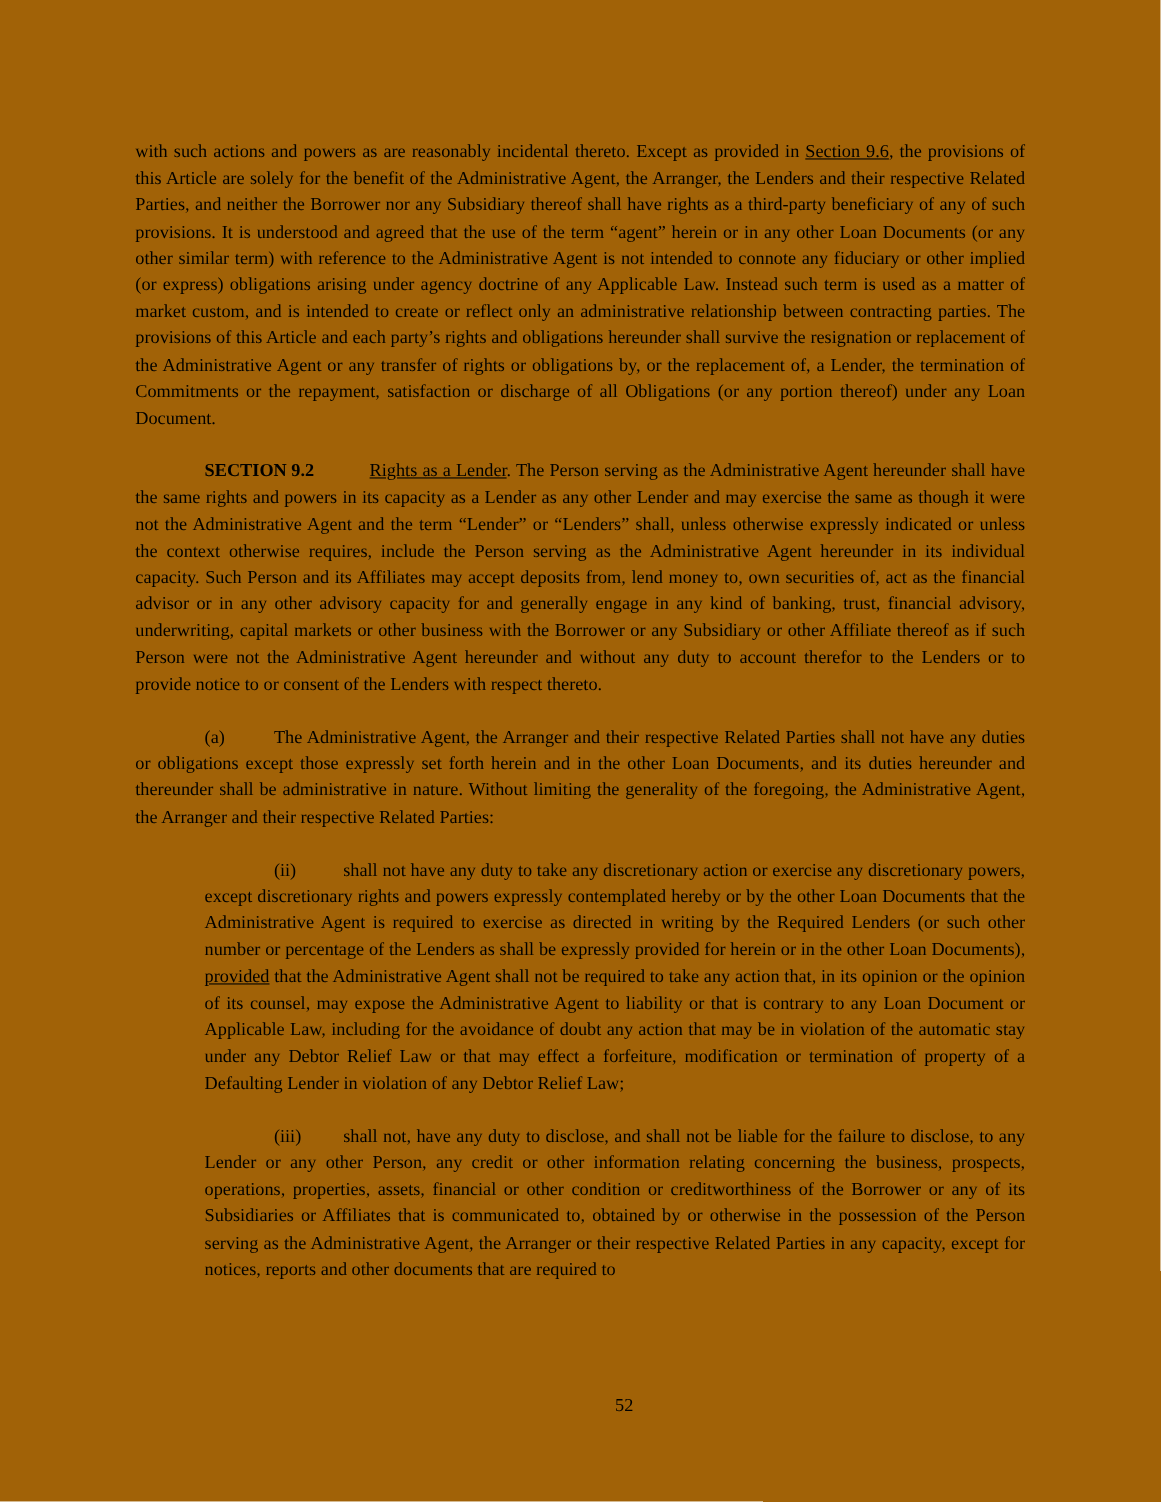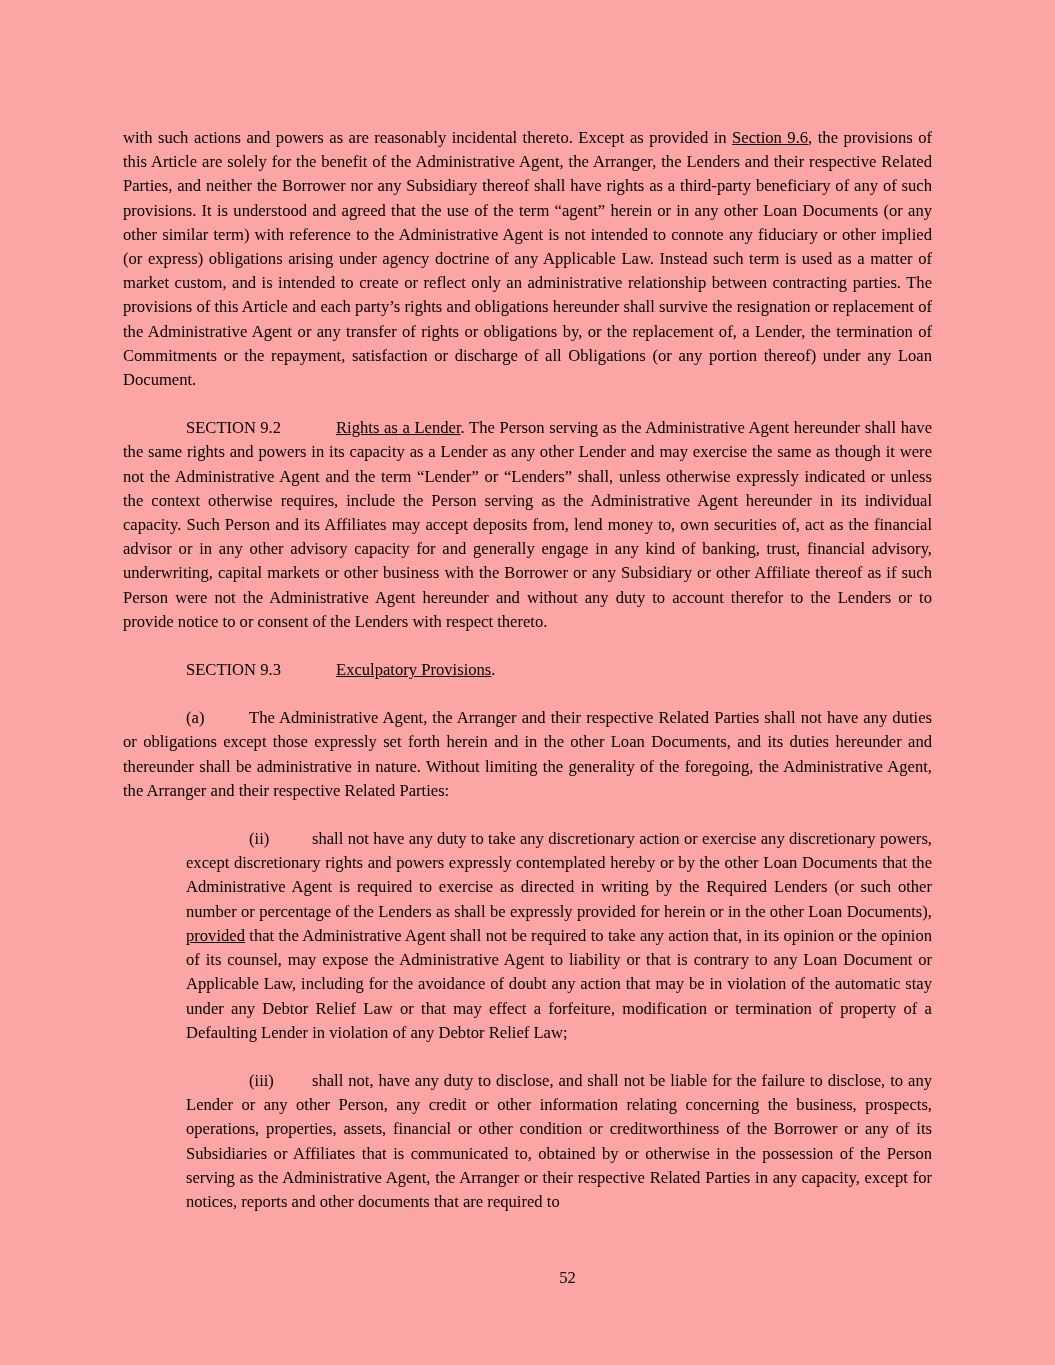--- a/index.html
+++ b/index.html
@@ -4,21 +4,21 @@
 <style>
   html, body {
     margin: 0;
     padding: 0;
     background: #ffffff;
   }
   .page {
     width: 1055px;
     height: 1365px;
     position: relative;
-    background: #fca5a5;
+    background: #a16207;
     color: #000000;
     font-family: "Liberation Serif", "DejaVu Serif", serif;
     overflow: hidden;
   }
   .content {
     position: absolute;
     top: 126px;
     left: 123px;
     width: 809px;
   }
@@ -33,21 +33,21 @@
   }
   .clause {
     margin-left: 63px;
     text-indent: 63px;
   }
   .tab-label {
     display: inline-block;
     text-indent: 0;
     vertical-align: baseline;
   }
-  .w150 { width: 150px; }
+  .w150 { width: 150px; font-weight: bold; }
   .w63  { width: 63px; }
   .u {
     text-decoration: underline;
   }
   .page-number {
     position: absolute;
     top: 1266px;
     left: 0;
     width: 100%;
     text-align: center;
@@ -59,21 +59,20 @@
 </head>
 <body>
 
 <div class="page">
   <div class="content">
 
     <p class="para"><span>with such actions and powers as are reasonably incidental thereto.  Except as provided in </span><span class="u">Section 9.6</span><span>, the provisions of this Article are solely for the benefit of the Administrative Agent, the Arranger, the Lenders and their respective Related Parties, and neither the Borrower nor any Subsidiary thereof shall have rights as a third-party beneficiary of any of such provisions.  It is understood and agreed that the use of the term “agent” herein or in any other Loan Documents (or any other similar term) with reference to the Administrative Agent is not intended to connote any fiduciary or other implied (or express) obligations arising under agency doctrine of any Applicable Law. Instead such term is used as a matter of market custom, and is intended to create or reflect only an administrative relationship between contracting parties. The provisions of this Article and each party’s rights and obligations hereunder shall survive the resignation or replacement of the Administrative Agent or any transfer of rights or obligations by, or the replacement of, a Lender, the termination of Commitments or the repayment, satisfaction or discharge of all Obligations (or any portion thereof) under any Loan Document.</span></p>
 
     <p class="para indent"><span class="tab-label w150">SECTION 9.2</span><span class="u">Rights as a Lender</span><span>.  The Person serving as the Administrative Agent hereunder shall have the same rights and powers in its capacity as a Lender as any other Lender and may exercise the same as though it were not the Administrative Agent and the term “Lender” or “Lenders” shall, unless otherwise expressly indicated or unless the context otherwise requires, include the Person serving as the Administrative Agent hereunder in its individual capacity.  Such Person and its Affiliates may accept deposits from, lend money to, own securities of, act as the financial advisor or in any other advisory capacity for and generally engage in any kind of banking, trust, financial advisory, underwriting, capital markets or other business with the Borrower or any Subsidiary or other Affiliate thereof as if such Person were not the Administrative Agent hereunder and without any duty to account therefor to the Lenders or to provide notice to or consent of the Lenders with respect thereto.</span></p>
 
-    <p class="para indent"><span class="tab-label w150">SECTION 9.3</span><span class="u">Exculpatory Provisions</span><span>.</span></p>
 
     <p class="para indent"><span class="tab-label w63">(a)</span><span>The Administrative Agent, the Arranger and their respective Related Parties shall not have any duties or obligations except those expressly set forth herein and in the other Loan Documents, and its duties hereunder and thereunder shall be administrative in nature.  Without limiting the generality of the foregoing, the Administrative Agent, the Arranger and their respective Related Parties:</span></p>
 
 
     <p class="para clause"><span class="tab-label w63">(ii)</span><span>shall not have any duty to take any discretionary action or exercise any discretionary powers, except discretionary rights and powers expressly contemplated hereby or by the other Loan Documents that the Administrative Agent is required to exercise as directed in writing by the Required Lenders (or such other number or percentage of the Lenders as shall be expressly provided for herein or in the other Loan Documents), </span><span class="u">provided</span><span> that the Administrative Agent shall not be required to take any action that, in its opinion or the opinion of its counsel, may expose the Administrative Agent to liability or that is contrary to any Loan Document or Applicable Law, including for the avoidance of doubt any action that may be in violation of the automatic stay under any Debtor Relief Law or that may effect a forfeiture, modification or termination of property of a Defaulting Lender in violation of any Debtor Relief Law;</span></p>
 
     <p class="para clause"><span class="tab-label w63">(iii)</span><span>shall not, have any duty to disclose, and shall not be liable for the failure to disclose, to any Lender or any other Person, any credit or other information relating concerning the business, prospects, operations, properties, assets, financial or other condition or creditworthiness of the Borrower or any of its Subsidiaries or Affiliates that is communicated to, obtained by or otherwise in the possession of the Person serving as the Administrative Agent, the Arranger or their respective Related Parties in any capacity, except for notices, reports and other documents that are required to</span></p>
 
   </div>
 

